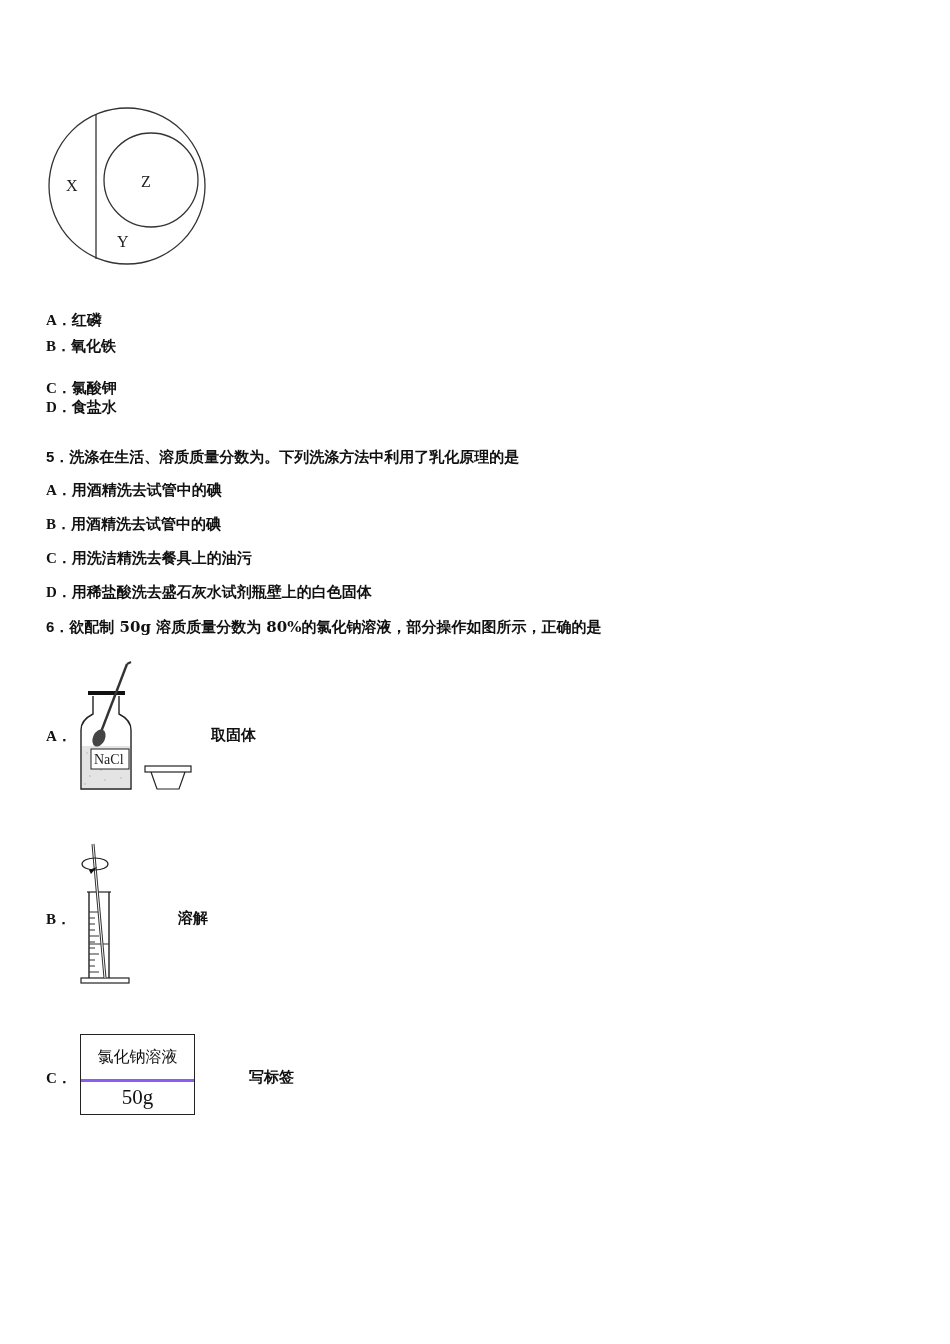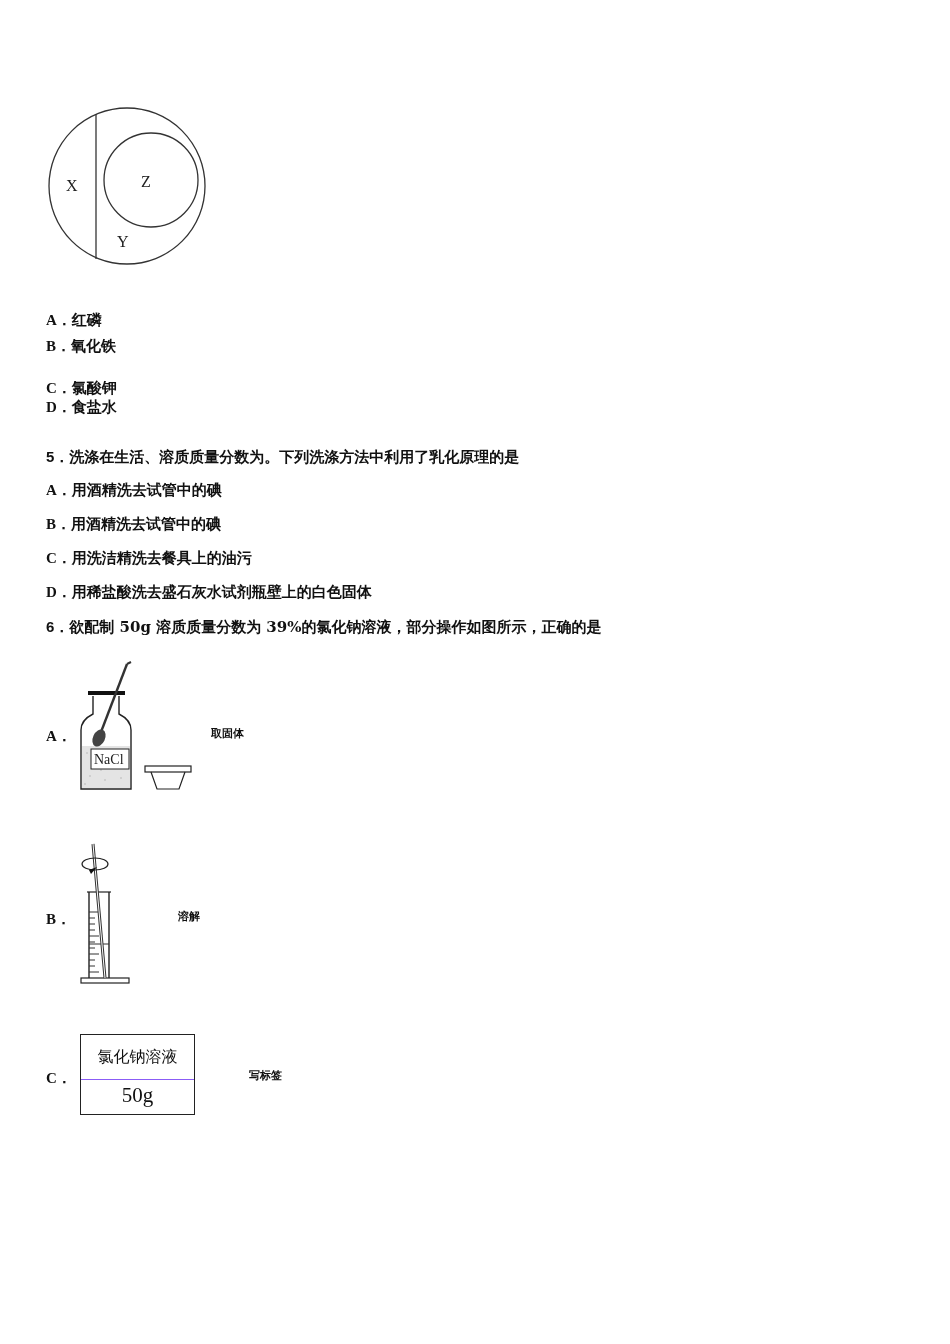--- a/index.html
+++ b/index.html
@@ -2,24 +2,24 @@
 <html><head>
 <meta charset="utf-8">
 <style>
   html, body { margin: 0; padding: 0; background: #ffffff; }
   body { width: 950px; height: 1344px; position: relative; overflow: hidden;
          font-family: "DejaVu Serif", "Liberation Serif", serif; color: #111; }
   .abs { position: absolute; }
   .line { position: absolute; left: 46px; font-size: 15px; font-weight: bold; white-space: nowrap; line-height: 20px; }
   .opt-letter { font-family: "Liberation Serif", serif; font-weight: bold; font-size: 15px; }
   .q-num { font-family: "Liberation Sans", sans-serif; font-weight: bold; }
-  .caption { position: absolute; font-size: 11px; font-weight: bold; white-space: nowrap; }
+  .caption { position: absolute; font-size: 15px; font-weight: bold; white-space: nowrap; }
   svg text { font-family: "Liberation Serif", serif; }
   .label-box { position: absolute; left: 80px; top: 1034px; width: 115px; height: 81px; border: 1.5px solid #222; box-sizing: border-box; }
-  .label-top { height: 44px; border-bottom: 1px solid #8b5cf6; display: flex; align-items: center; justify-content: center; font-family: Liberation Sans, sans-serif; font-size: 16px; font-weight: normal; }
+  .label-top { height: 44px; border-bottom: 3px solid #8b5cf6; display: flex; align-items: center; justify-content: center; font-family: Liberation Sans, sans-serif; font-size: 16px; font-weight: normal; }
   .label-bottom { height: 30px; display: flex; align-items: center; justify-content: center; font-family: "Liberation Serif", serif; font-size: 21px; }
 </style>
 </head>
 <body>
 
 <svg class="abs" style="left:45px;top:105px" width="165" height="165" viewBox="0 0 165 165">
   <circle cx="82" cy="81" r="78" fill="none" stroke="#333" stroke-width="1.3"></circle>
   <line x1="51" y1="9" x2="51" y2="154" stroke="#333" stroke-width="1.3"></line>
   <circle cx="106" cy="75" r="47" fill="none" stroke="#333" stroke-width="1.3"></circle>
   <text x="21" y="86" font-size="16" fill="#222">X</text>
@@ -50,21 +50,21 @@
   <span class="opt-letter">B．</span><span>用酒精洗去试管中的碘</span>
 </div>
 <div class="line" style="top:548px">
   <span class="opt-letter">C．</span><span>用洗洁精洗去餐具上的油污</span>
 </div>
 <div class="line" style="top:582px">
   <span class="opt-letter">D．</span><span>用稀盐酸洗去盛石灰水试剂瓶壁上的白色固体</span>
 </div>
 
 <div class="line" style="top:617px">
-  <span class="q-num">6．</span><span>欲配制 50g 溶质质量分数为 39%的氯化钠溶液，部分操作如图所示，正确的是</span>
+  <span class="q-num">6．</span><span>欲配制 50g 溶质质量分数为 80%的氯化钠溶液，部分操作如图所示，正确的是</span>
 </div>
 
 <div class="line" style="top:726px">
   <span class="opt-letter">A．</span>
 </div>
 <svg class="abs" style="left:75px;top:658px" width="125" height="135" viewBox="0 0 125 135">
 
   <path d="M18 38 L18 56 Q6 62 6 72 L6 131 L56 131 L56 72 Q56 62 44 56 L44 38" fill="none" stroke="#222" stroke-width="1.4"></path>
 
   <rect x="13" y="33" width="37" height="4" fill="#111"></rect>

